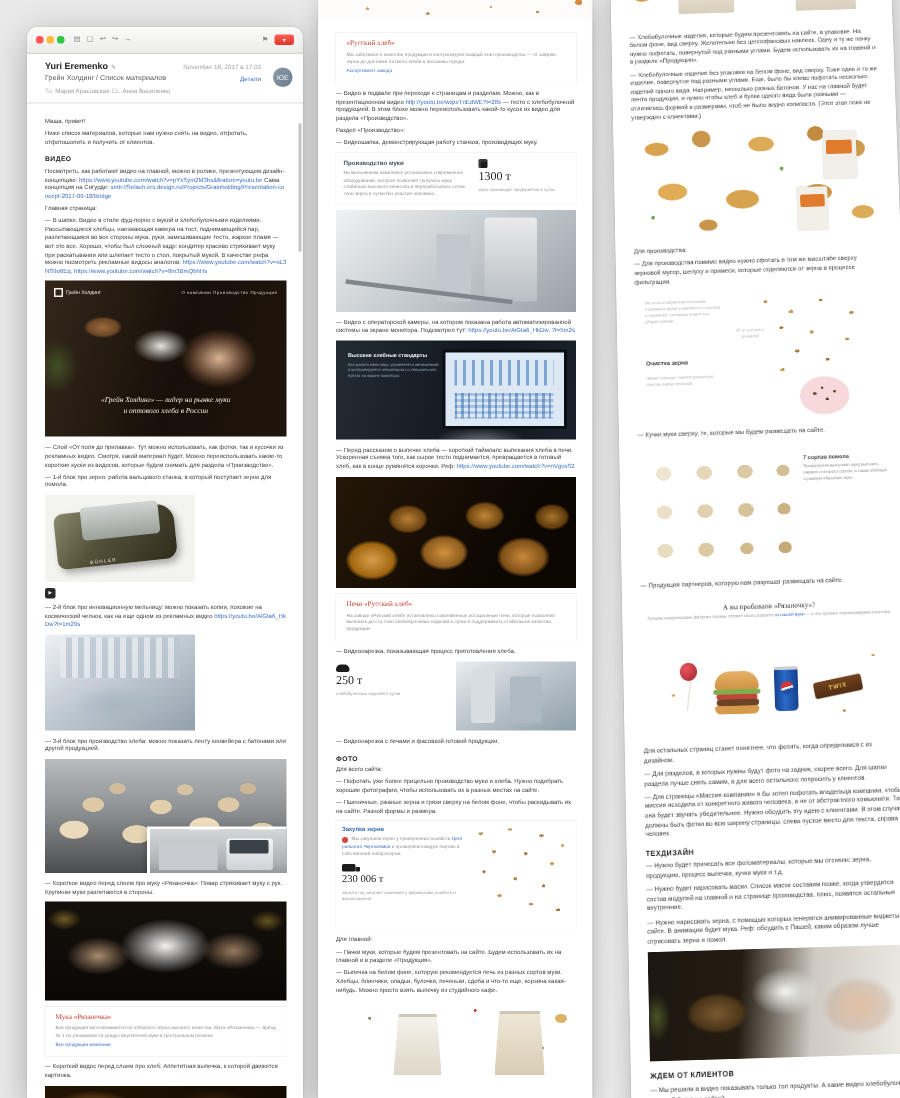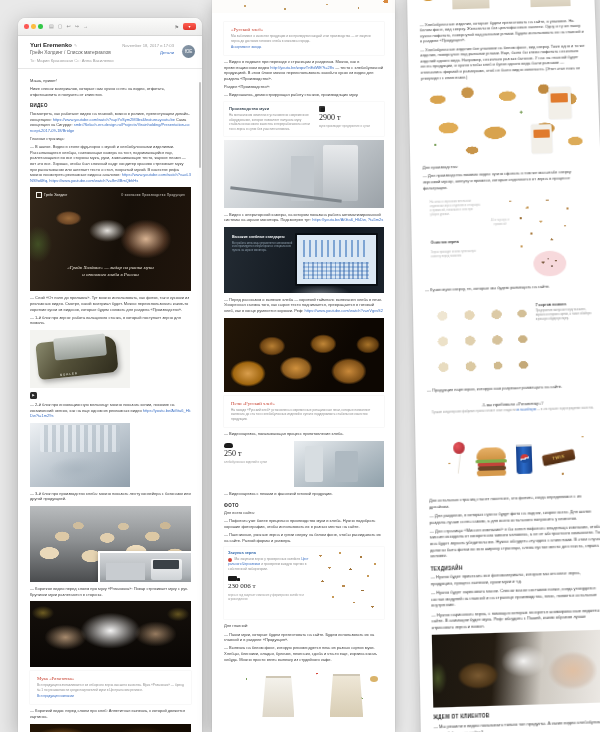--- a/index.html
+++ b/index.html
@@ -155,21 +155,21 @@
   .buns{width:100%;height:74px;background:
     radial-gradient(24px 18px at 15% 75%, #d99e4d 0%, #a0660f 60%, rgba(0,0,0,0) 74%),
     radial-gradient(22px 16px at 45% 68%, #d0913d 0%, #8d5c1e 60%, rgba(0,0,0,0) 74%),
     radial-gradient(24px 18px at 78% 72%, #c9893a 0%, #7d4f17 60%, rgba(0,0,0,0) 74%),
     radial-gradient(18px 13px at 30% 38%, #b87f33 0%, #6f4513 60%, rgba(0,0,0,0) 74%),
     radial-gradient(18px 13px at 62% 35%, #c08637 0%, #734812 60%, rgba(0,0,0,0) 74%),
     radial-gradient(16px 12px at 90% 36%, #a87329 0%, #5e3a0e 60%, rgba(0,0,0,0) 74%),
     linear-gradient(120deg,#241708,#0d0702 70%);}
 
   .split{display:flex;align-items:flex-start;margin:4px 0;}
-  .split .stat-col{width:40%;padding-right:6px;padding-top:2px;}
+  .split .stat-col{width:40%;padding-right:16px;padding-top:2px;}
   .loaf-icon{width:9px;height:4.5px;border-radius:4px 4px 2px 2px;background:#1c1c1c;margin-bottom:2px;}
   .oven-icon{width:7px;height:5px;background:#1c1c1c;border-radius:1px;margin-bottom:2px;
     box-shadow:inset 0 1.4px 0 #ffffff33;}
   .machinery3{flex:1;height:46px;margin:0;background:linear-gradient(150deg,#e9edf0,#b9c3ca 50%,#8fa0aa);}
   .mc3a{position:absolute;left:12%;top:10%;width:20%;height:80%;background:#d7dde1;border-radius:2px;}
   .mc3b{position:absolute;left:45%;top:22%;width:26%;height:66%;background:#aeb9c1;border-radius:2px;}
 
   .trays{width:58%;height:50px;margin:0;background:
     radial-gradient(12px 8px at 14% 30%, #d79a47 55%, rgba(0,0,0,0) 60%),
     radial-gradient(12px 8px at 40% 32%, #cf9040 55%, rgba(0,0,0,0) 60%),
@@ -455,21 +455,21 @@
       <p class="p">Раздел «Производство»:</p>
       <p class="p">— Видеошапка, демонстрирующая работу станков, производящих муку.</p>
 
       <div class="prod-sec">
         <div class="prod-left">
           <div class="sec-h">Производство муки</div>
           <div class="tiny">На мельничном комплексе установлено современное оборудование, которое позволяет получать муку стабильно высокого качества и перерабатывать сотни тонн зерна в сутки без участия человека.</div>
         </div>
         <div class="prod-right">
           <div class="stat-icon"></div>
-          <div class="stat-num">2900 т</div>
+          <div class="stat-num">1300 т</div>
           <div class="stat-cap">муки производит предприятие в сутки</div>
         </div>
       </div>
 
       <div class="img machinery1">
         <div class="mc1"></div>
         <div class="mc2"></div>
         <div class="rail"></div>
       </div>
 

